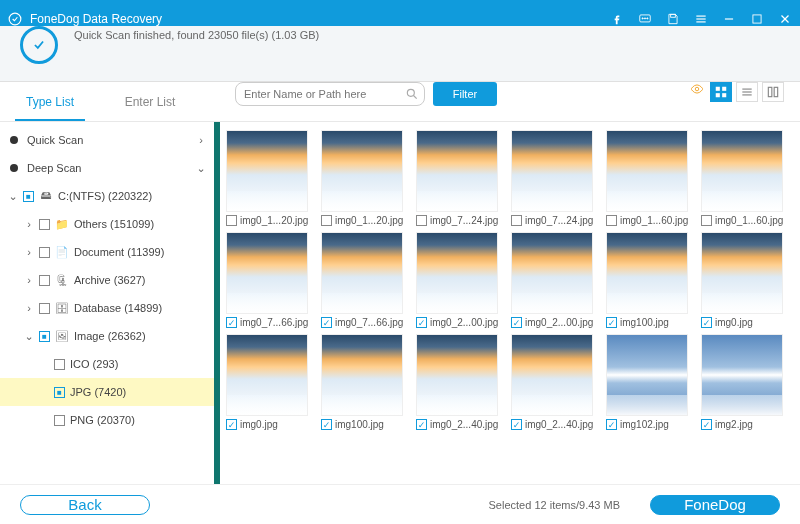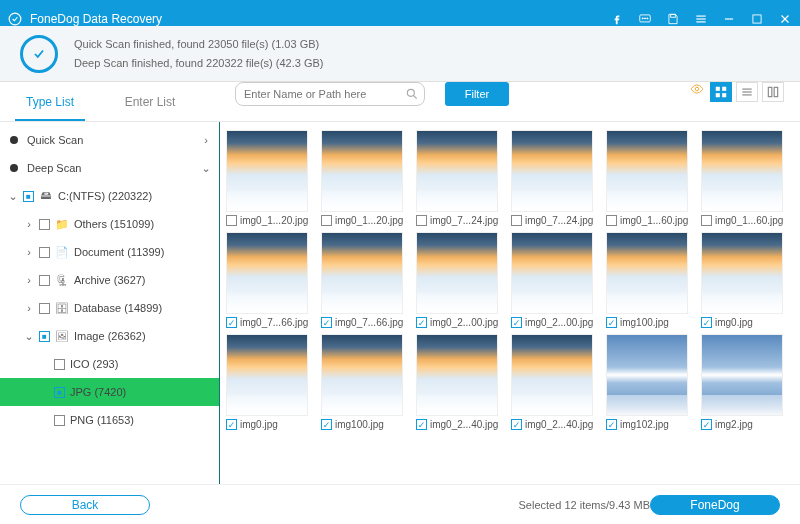--- a/index.html
+++ b/index.html
@@ -2,62 +2,62 @@
 <html><head>
 <meta charset="utf-8">
 <style>
 *{box-sizing:border-box;margin:0;padding:0;font-family:'Segoe UI',Arial,sans-serif}
 body{width:800px;height:524px;overflow:hidden;background:#fff;font-size:11px;color:#555}
 .titlebar{height:26px;background:#109bdc;display:flex;align-items:flex-end;padding:0 8px;color:#fff}
 .logo{width:14px;height:14px;margin-right:8px}
 .title{font-size:12px;flex:1}
 .tb-icons{display:flex;gap:14px;align-items:center}
 .tb-icons span{cursor:pointer;display:flex;align-items:center}
-.status-bar{height:56px;background:#f3f6f8;display:flex;align-items:center;padding:0 20px;gap:16px;border-bottom:1px solid #e0e0e0}
+.status-bar{height:56px;background:#f3f6f8;display:flex;padding:0 20px;gap:16px;border-bottom:1px solid #e0e0e0}
 .status-icon{width:38px;height:38px;border:3px solid #109bdc;border-radius:50%;display:flex;align-items:center;justify-content:center}
 .status-text{font-size:11px;color:#666;line-height:1.7}
 .toolbar{height:40px;display:flex;align-items:flex-start;border-bottom:1px solid #e8e8e8;padding-right:16px}
 .tabs{display:flex;height:100%}
 .tab{width:100px;display:flex;align-items:center;justify-content:center;font-size:12px;color:#888;cursor:pointer;position:relative}
 .tab.active{color:#109bdc}
 .tab.active::after{content:'';position:absolute;bottom:0;left:15px;right:15px;height:2px;background:#109bdc}
 .search-wrap{position:relative;margin-left:35px}
 .search{width:190px;height:24px;border:1px solid #ccc;border-radius:8px;padding:0 24px 0 8px;font-size:11px;color:#999}
 .search-ic{position:absolute;right:6px;top:5px;color:#aaa}
-.filter-btn{margin-left:20px;height:24px;width:64px;background:#109bdc;color:#fff;border:none;border-radius:3px;font-size:11px;cursor:pointer}
+.filter-btn{margin-left:8px;height:24px;width:64px;background:#109bdc;color:#fff;border:none;border-radius:3px;font-size:11px;cursor:pointer}
 .spacer{flex:1}
 .view-icons{display:flex;gap:4px;align-items:center}
 .view-btn{width:22px;height:20px;display:flex;align-items:center;justify-content:center;border:1px solid #ddd;cursor:pointer;color:#888}
 .view-btn.active{background:#109bdc;color:#fff;border-color:#109bdc}
 .eye{color:#f0a020;margin-right:6px}
 .main{display:flex;height:362px}
-.sidebar{width:220px;border-right:1px solid #0f766e;overflow-y:auto;padding:4px 0}
+.sidebar{width:220px;border-right:6px solid #0f766e;overflow-y:auto;padding:4px 0}
 .tree-item{display:flex;align-items:center;height:28px;padding:0 8px;cursor:pointer;gap:5px;font-size:11px;color:#444}
-.tree-item.sel{background:#22c55e}
+.tree-item.sel{background:#fef9c3}
 .chev{width:10px;display:flex;justify-content:center;color:#666}
 .cb{width:11px;height:11px;border:1px solid #888;display:inline-flex;align-items:center;justify-content:center;font-size:8px}
 .cb.ck{color:#109bdc;border-color:#109bdc}
 .cb.ck::before{content:'■'}
 .ic{width:14px;display:flex;justify-content:center;color:#666}
 .bullet{width:8px;height:8px;border-radius:50%;background:#333;margin:0 4px 0 2px}
 .content{flex:1;overflow-y:auto;padding:8px 8px 8px 6px}
 .grid{display:grid;grid-template-columns:repeat(6,1fr);gap:6px 4px}
 .thumb-item{display:flex;flex-direction:column;}
 .thumb{width:82px;height:82px;background:linear-gradient(to bottom,#2a4a6a 0%,#4a6a8a 15%,#f0b060 30%,#ffd090 40%,#ddeaf5 55%,#fff 100%);border:1px solid #eee;position:relative;overflow:hidden}
 .thumb.reflect{background:linear-gradient(to bottom,#5a8ac0 0%,#a0c0e0 40%,#fff 50%,#a0c0e0 60%,#5a8ac0 100%)}
 .thumb::after{content:'';position:absolute;bottom:0;left:0;right:0;height:25%;background:linear-gradient(to top,rgba(255,255,255,0.95),rgba(240,248,255,0.5))}
 .thumb-label{display:flex;align-items:center;gap:3px;margin-top:3px;font-size:10px;color:#555;width:88px}
 .thumb-label .cb2{width:11px;height:11px;border:1px solid #888;flex-shrink:0;display:flex;align-items:center;justify-content:center}
 .thumb-label .cb2.ck{border-color:#109bdc;color:#109bdc;font-size:9px}
 .thumb-label .cb2.ck::before{content:'✓'}
 .thumb-label span:last-child{overflow:hidden;text-overflow:ellipsis;white-space:nowrap}
 .footer{height:40px;display:flex;align-items:center;padding:0 20px;border-top:1px solid #eee}
-.btn{width:130px;height:20px;border:1.5px solid #109bdc;border-radius:14px;background:#fff;color:#109bdc;font-size:12px;cursor:pointer}
+.btn{width:130px;height:20px;border:1.5px solid #109bdc;border-radius:14px;background:#fff;color:#109bdc;font-size:15px;cursor:pointer}
 .btn.primary{background:#109bdc;color:#fff}
-.sel-text{font-size:11px;color:#666;margin-left:auto;}
+.sel-text{font-size:11px;color:#666;margin-left:auto;margin-right:30px}
 svg{width:14px;height:14px}
 </style>
 </head>
 <body>
 
 <div class="titlebar">
   <svg class="logo" viewBox="0 0 24 24" fill="#fff">
       <circle cx="12" cy="12" r="10" fill="none" stroke="#fff" stroke-width="2"></circle>
       <path d="M8 12l3 3 5-6" stroke="#fff" stroke-width="2" fill="none"></path>
     </svg>
@@ -109,21 +109,20 @@
 </div>
 
 <div class="status-bar">
   <div class="status-icon">
     <svg viewBox="0 0 24 24" width="22" height="22" fill="none" stroke="#109bdc" stroke-width="3">
         <path d="M5 12l5 5 9-11"></path>
       </svg>
   </div>
   <div class="status-text">
     <div>Quick Scan finished, found 23050 file(s) (1.03 GB)</div>
-    <div>Deep Scan finished, found 220322 file(s) (42.3 GB)</div>
   </div>
 </div>
 
 <div class="toolbar">
   <div class="tabs">
     <div class="tab active">Type List</div>
     <div class="tab">Enter List</div>
   </div>
   <div class="search-wrap">
     <input class="search" placeholder="Enter Name or Path here" style="">
@@ -214,21 +213,21 @@
     <div class="tree-item" style="padding-left:54px">
         <span class="cb"></span>
         <span>ICO (293)</span>
       </div>
     <div class="tree-item sel" style="padding-left:54px">
         <span class="cb ck"></span>
         <span>JPG (7420)</span>
       </div>
     <div class="tree-item" style="padding-left:54px">
         <span class="cb"></span>
-        <span>PNG (11653)</span>
+        <span>PNG (20370)</span>
       </div>
   </div>
   <div class="content">
     <div class="grid" id="grid">
         <div class="thumb-item">
           <div class="thumb"></div>
           <div class="thumb-label">
             <span class="cb2"></span>
             <span>img0_1...20.jpg</span>
           </div>

